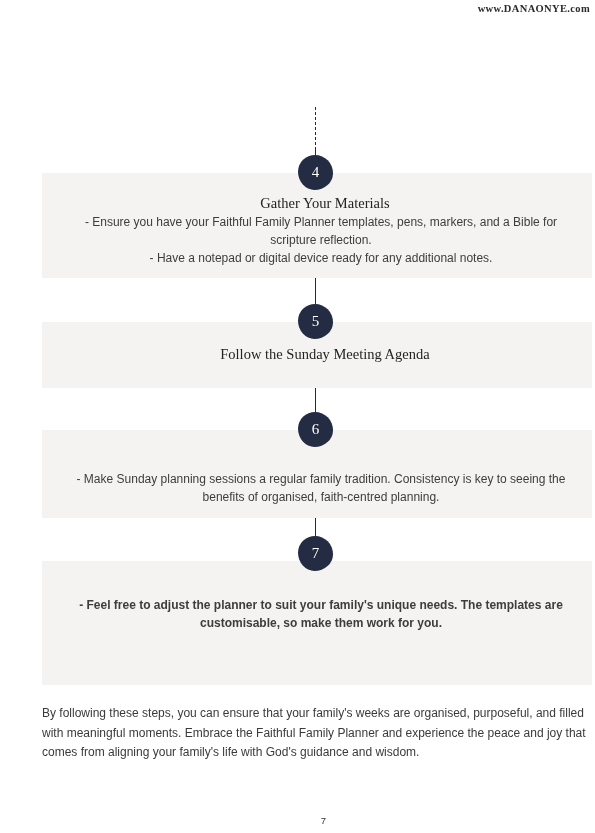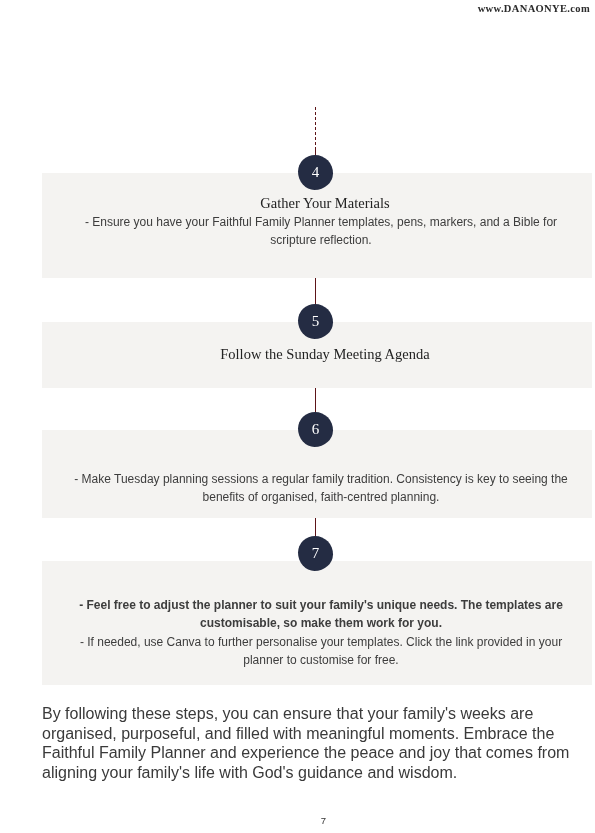--- a/index.html
+++ b/index.html
@@ -94,21 +94,21 @@
     color: #3d3d3d;
     z-index: 3;
   }
 
   
   .closing {
     position: absolute;
     left: 16px;
     width: 552px;
     top: 704px;
-    font-size: 16px;
+    font-size: 12px;
     line-height: 19.5px;
     color: #3a3a3a;
     text-align: left;
   }
 
   
   .page-number {
     position: absolute;
     top: 815px;
     left: 0;
@@ -134,40 +134,40 @@
 
   <div class="spine" data-name="timeline-connector-6-to-7" style="top:518px; height:35px;"></div>
 
   <div class="band" data-name="step-band-4" style="top:173px; height:105px;"></div>
   <div class="marker" data-name="step-marker-4">
     <span data-name="step-number-4">4</span>
   </div>
   <style>.marker[data-name="step-marker-4"]{top:155px;}</style>
   <div class="sect-title" data-name="step-title-4" style="top:195px;">Gather Your Materials</div>
   <div class="sect-body" data-name="step-body-4-line-1" style="top:214px;">- Ensure you have your Faithful Family Planner templates, pens, markers, and a Bible for scripture reflection.</div>
+  <div class="sect-body" data-name="step-body-4-line-2" style="top:250px;">- Have a notepad or digital device ready for any additional notes.</div>
 
   <div class="band" data-name="step-band-5" style="top:322px; height:66px;"></div>
   <div class="marker" data-name="step-marker-5">
     <span data-name="step-number-5">5</span>
   </div>
   <style>.marker[data-name="step-marker-5"]{top:304px;}</style>
   <div class="sect-title" data-name="step-title-5" style="top:346px;">Follow the Sunday Meeting Agenda</div>
 
   <div class="band" data-name="step-band-6" style="top:430px; height:88px;"></div>
   <div class="marker" data-name="step-marker-6">
     <span data-name="step-number-6">6</span>
   </div>
   <style>.marker[data-name="step-marker-6"]{top:412px;}</style>
-  <div class="sect-body" data-name="step-body-6-line-1" style="top:471px; left:35px; width:520px;">- Make Tuesday planning sessions a regular family tradition. Consistency is key to seeing the benefits of organised, faith-centred planning.</div>
+  <div class="sect-body" data-name="step-body-6-line-1" style="top:471px; left:35px; width:520px;">- Make Sunday planning sessions a regular family tradition. Consistency is key to seeing the benefits of organised, faith-centred planning.</div>
 
   <div class="band" data-name="step-band-7" style="top:561px; height:124px;"></div>
   <div class="marker" data-name="step-marker-7">
     <span data-name="step-number-7">7</span>
   </div>
   <style>.marker[data-name="step-marker-7"]{top:536px;}</style>
   <div class="sect-body" data-name="step-body-7-line-1" style="top:597px; left:48px; width:494px;font-weight:bold;">- Feel free to adjust the planner to suit your family's unique needs. The templates are customisable, so make them work for you.</div>
-  <div class="sect-body" data-name="step-body-7-line-2" style="top:634px; left:44px; width:502px;">- If needed, use Canva to further personalise your templates. Click the link provided in your planner to customise for free.</div>
 
   <div class="closing" data-name="closing-paragraph">By following these steps, you can ensure that your family's weeks are organised, purposeful, and filled with meaningful moments. Embrace the Faithful Family Planner and experience the peace and joy that comes from aligning your family's life with God's guidance and wisdom.</div>
 
   <div class="page-number" data-name="page-number">7</div>
 
 </div>
 
 </body></html>

